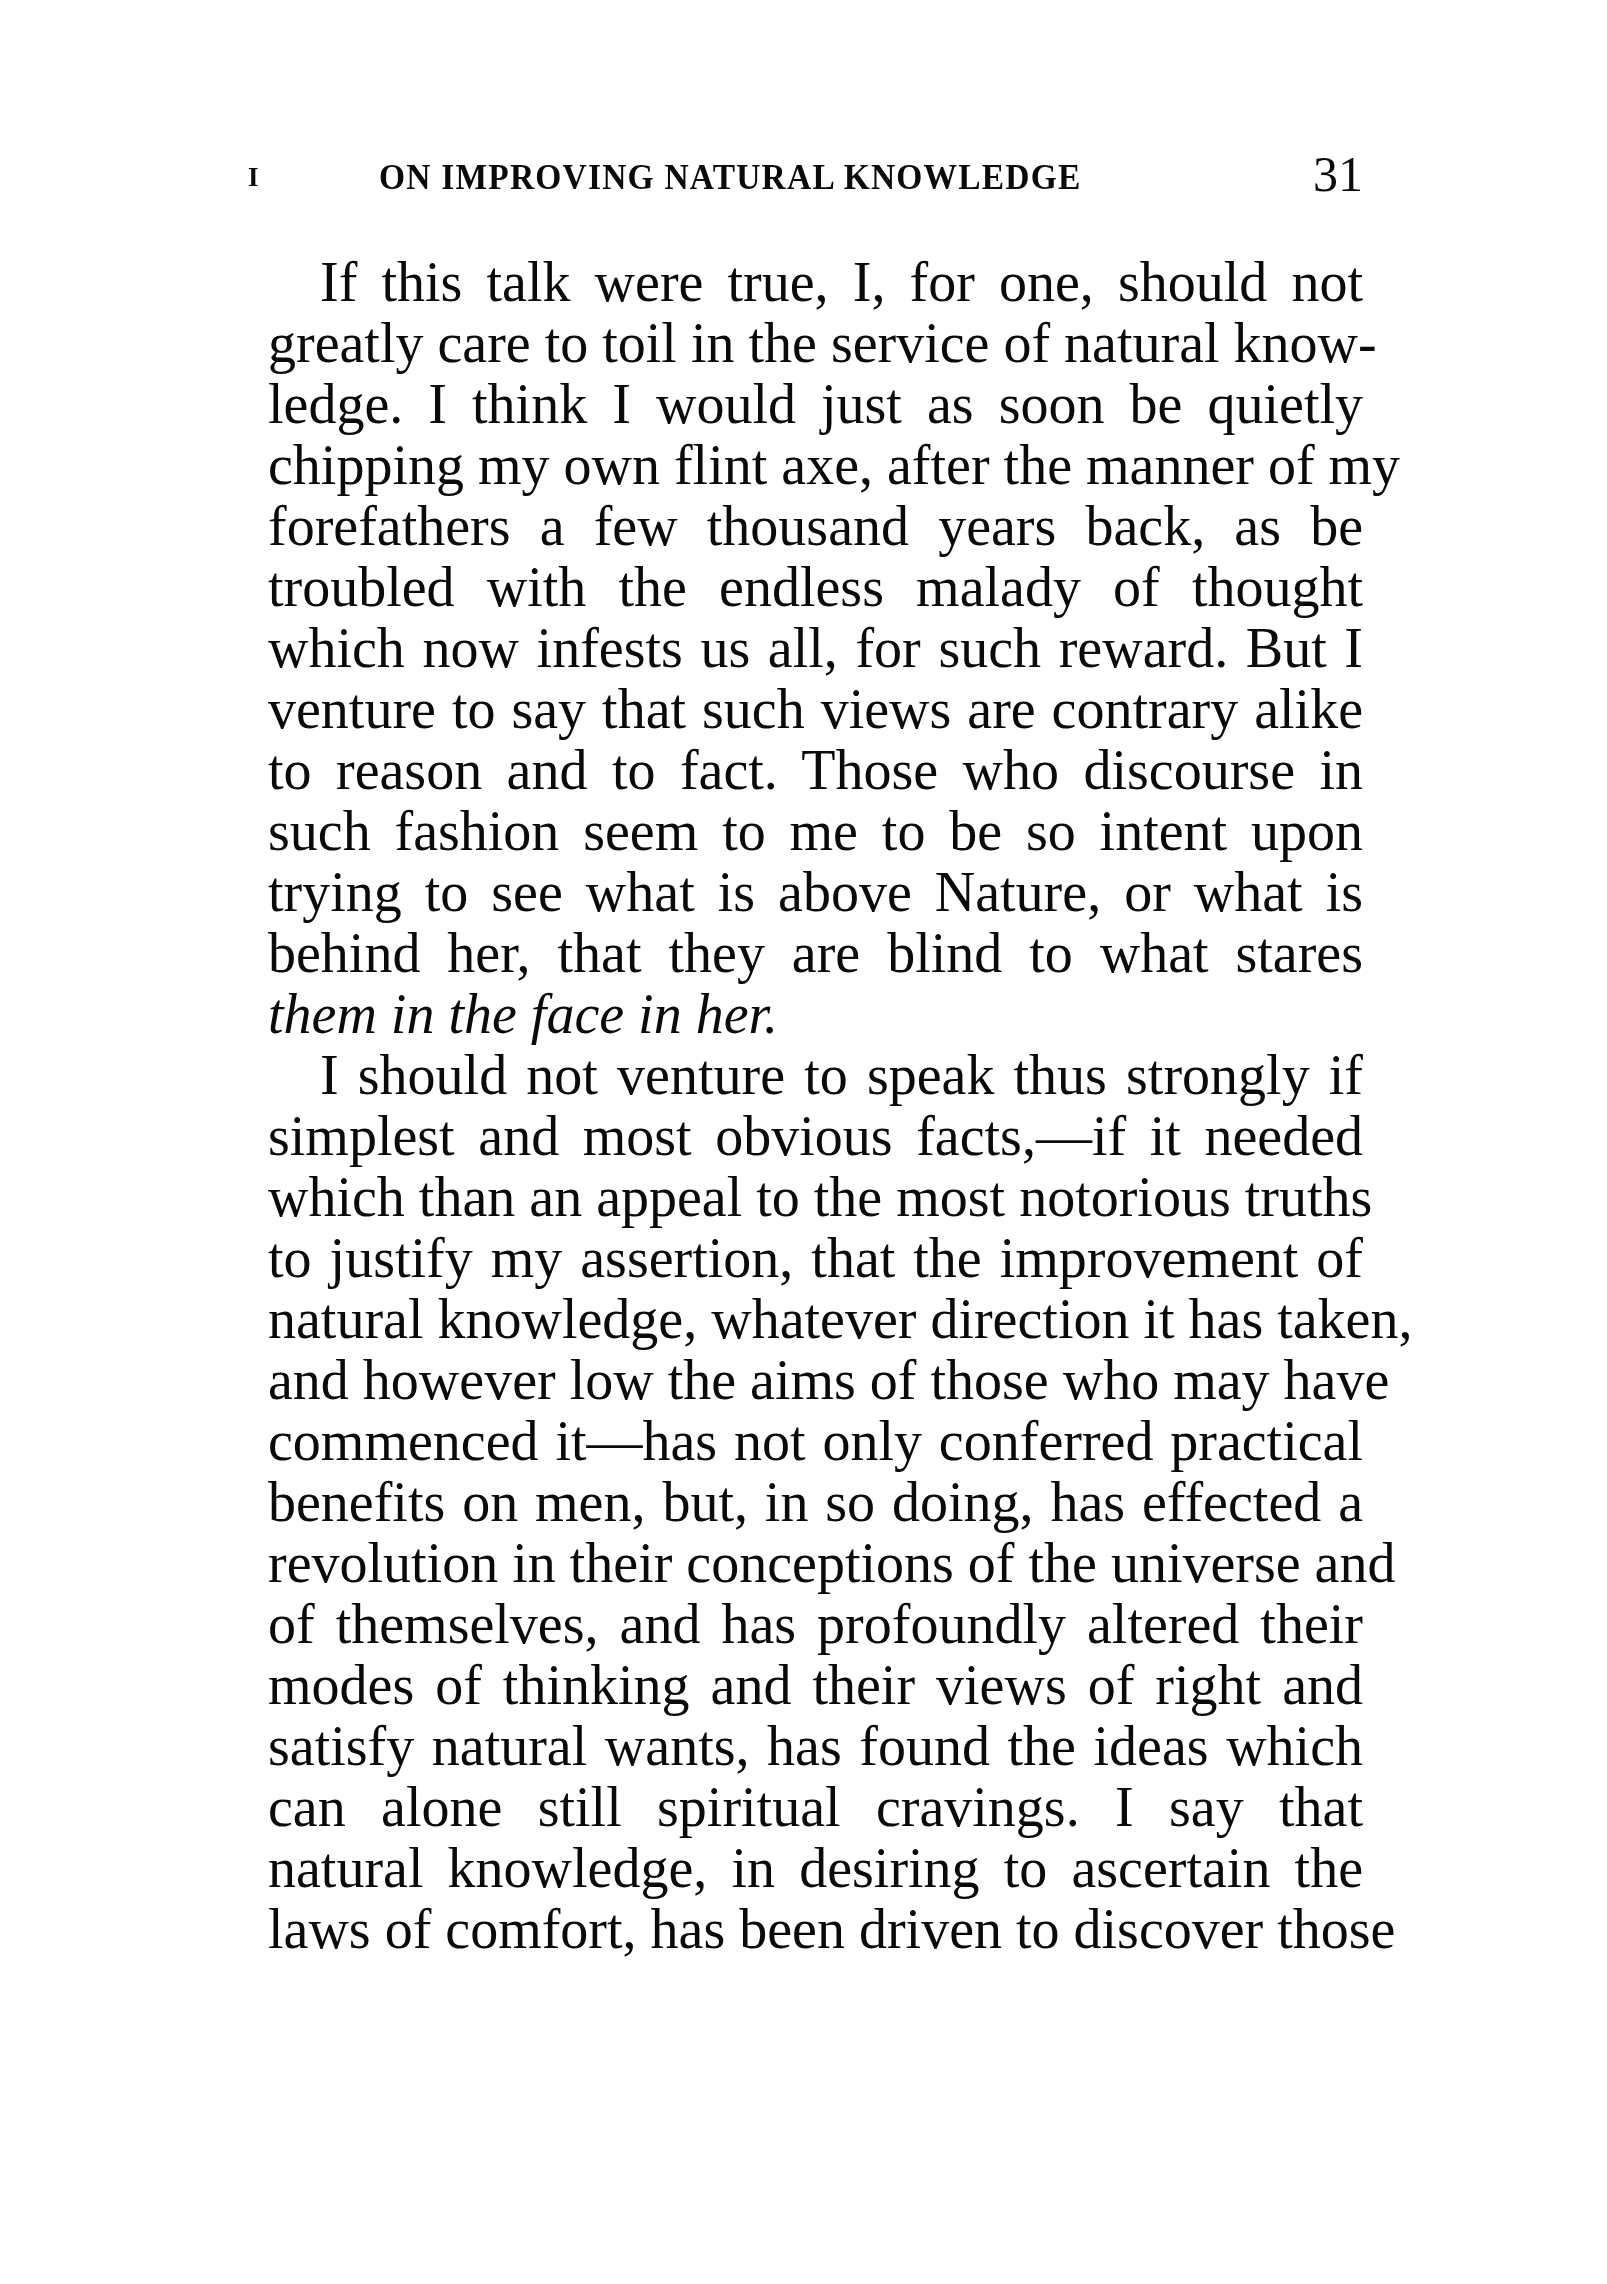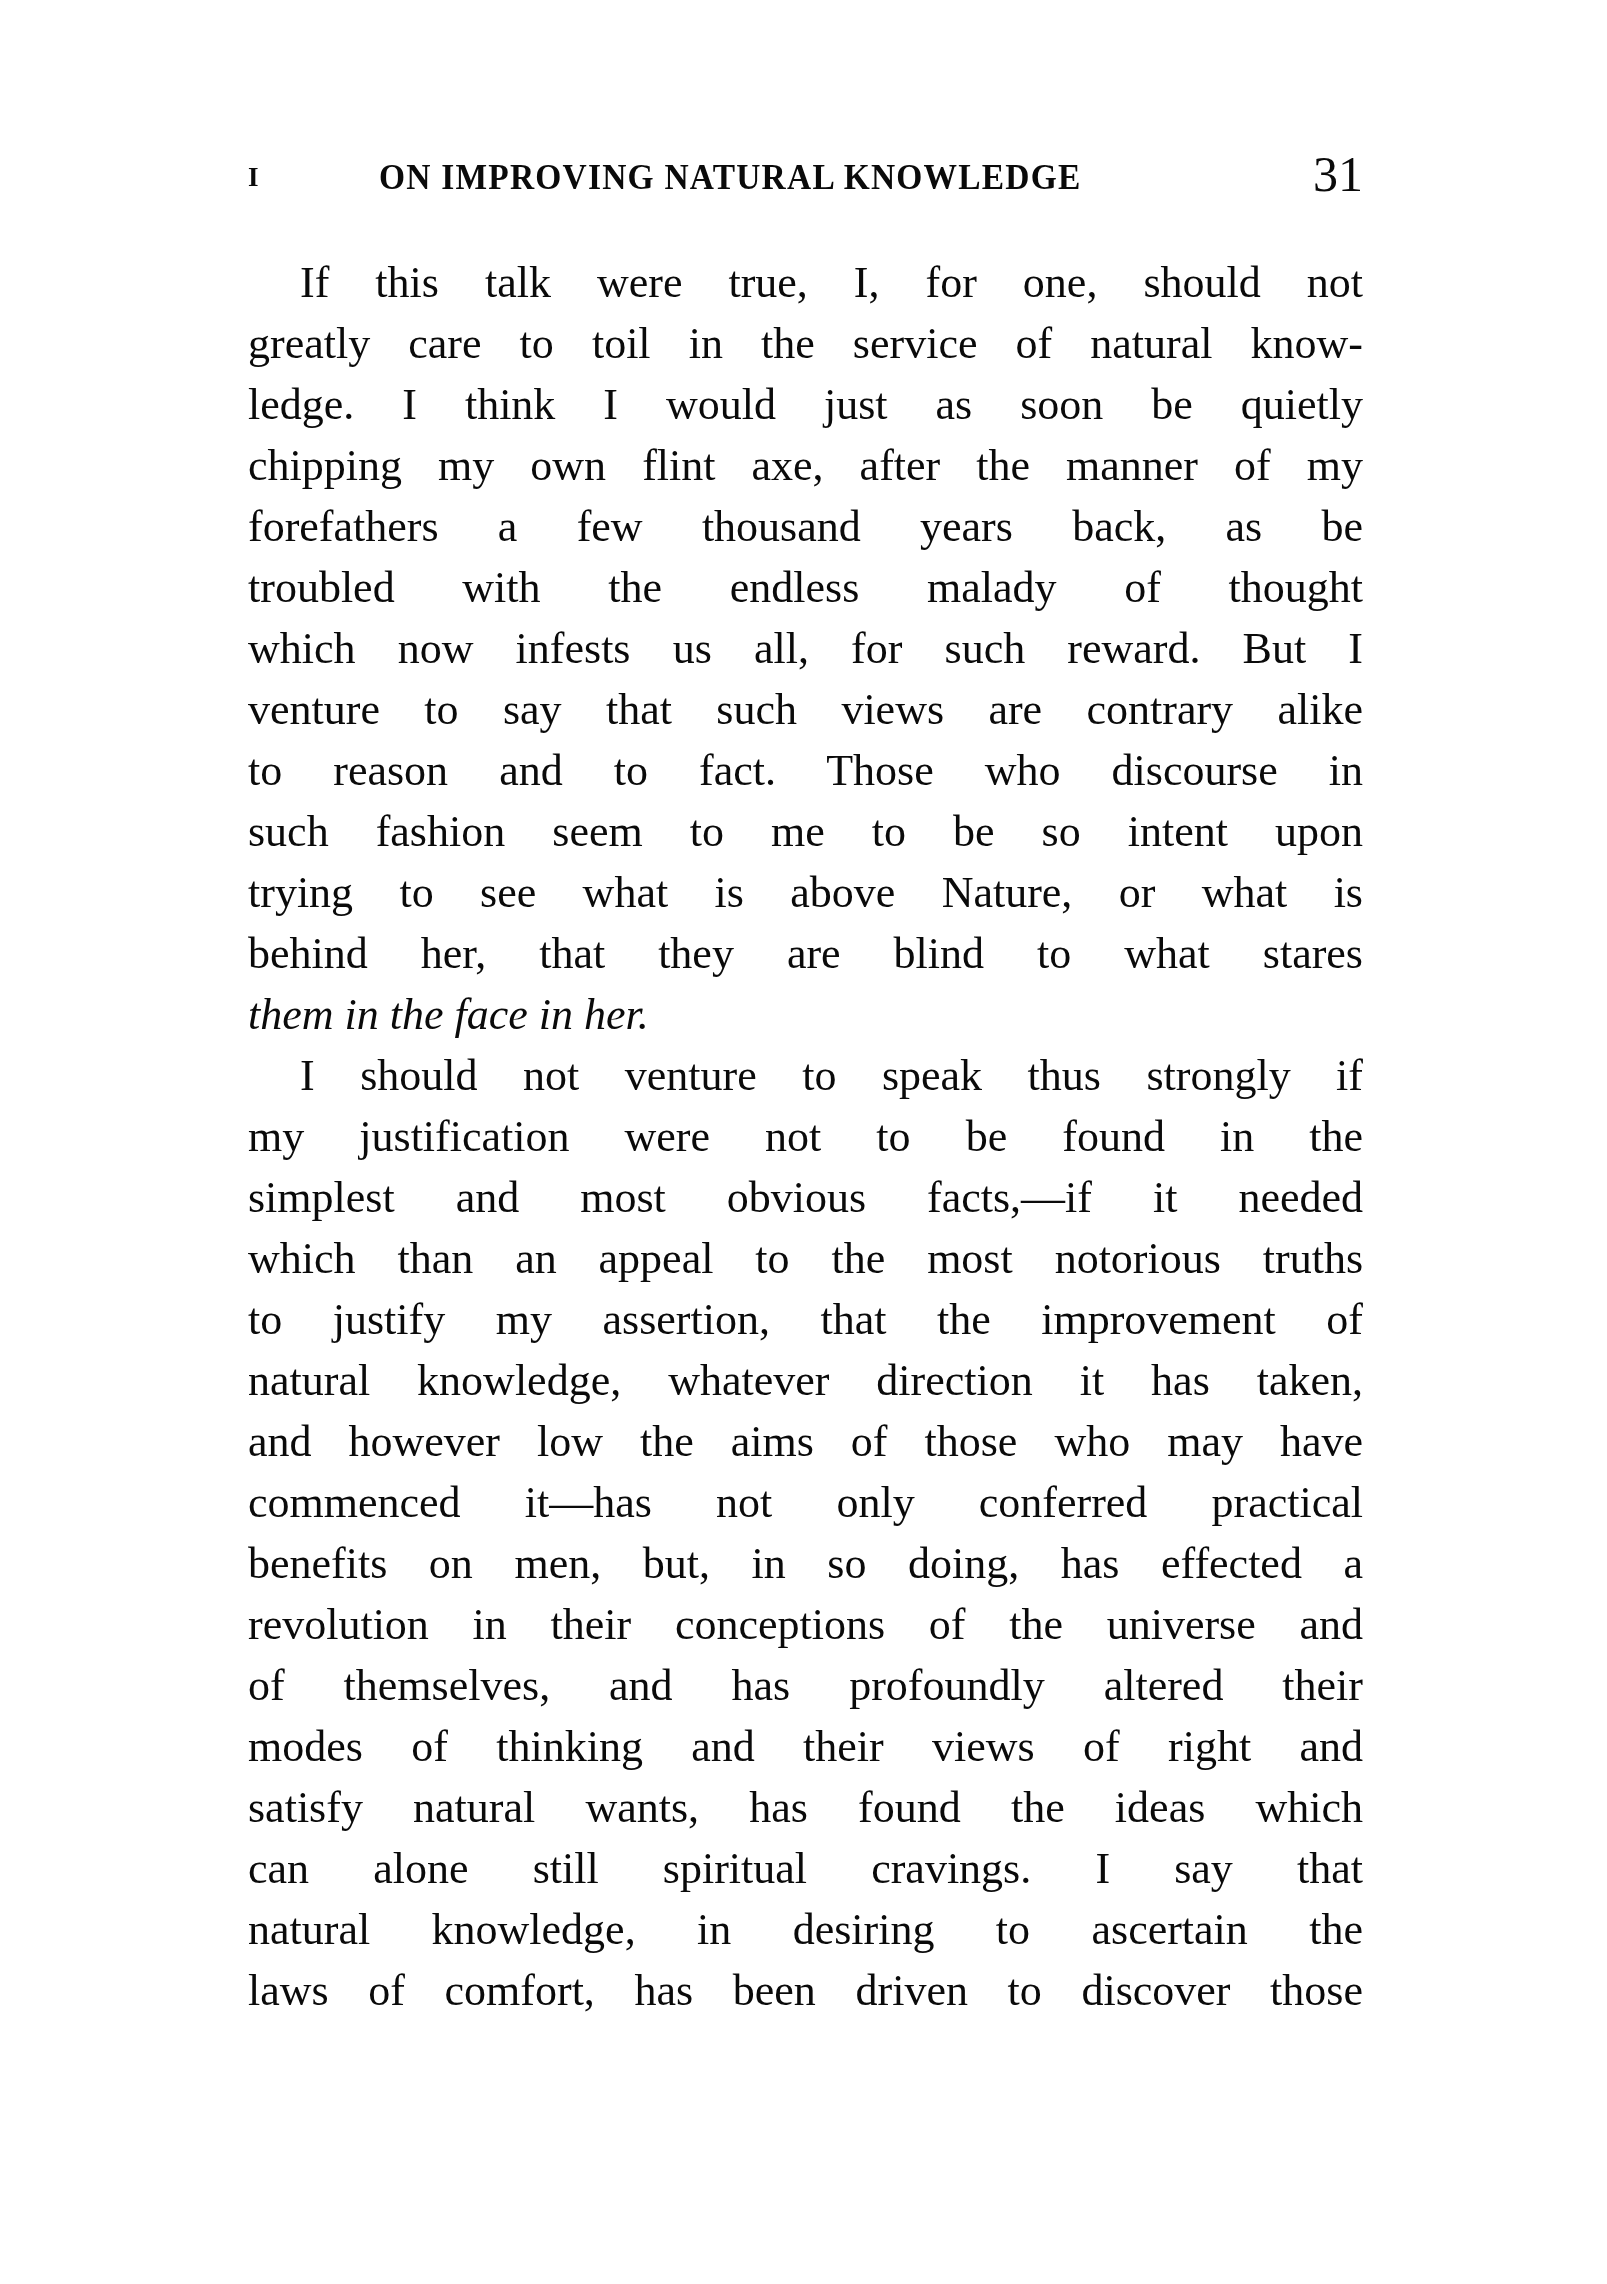--- a/index.html
+++ b/index.html
@@ -60,26 +60,27 @@
   }
   .body-text {
     position: absolute;
     left: 248px;
     top: 252px;
     width: 1115px;
   }
   .line {
     display: block;
     height: 61px;
-    font-size: 44px;
+    font-size: 56px;
     line-height: 61px;
     text-align: justify;
     text-align-last: justify;
     white-space: nowrap;
     overflow: visible;
+    margin-left: 20px;
   }
   .line.indent {
     padding-left: 52px;
   }
   .line.last {
     text-align-last: left;
     font-style: italic;
   }
   .line span {
     display: inline;
@@ -104,21 +105,20 @@
     <span class="line"><span>forefathers a few thousand years back, as be</span></span>
     <span class="line"><span>troubled with the endless malady of thought</span></span>
     <span class="line"><span>which now infests us all, for such reward. But I</span></span>
     <span class="line"><span>venture to say that such views are contrary alike</span></span>
     <span class="line"><span>to reason and to fact. Those who discourse in</span></span>
     <span class="line"><span>such fashion seem to me to be so intent upon</span></span>
     <span class="line"><span>trying to see what is above Nature, or what is</span></span>
     <span class="line"><span>behind her, that they are blind to what stares</span></span>
     <span class="line last"><span>them in the face in her.</span></span>
     <span class="line indent"><span>I should not venture to speak thus strongly if</span></span>
-    <span class="line"><span>my justification were not to be found in the</span></span>
     <span class="line"><span>simplest and most obvious facts,—if it needed</span></span>
     <span class="line"><span>which than an appeal to the most notorious truths</span></span>
     <span class="line"><span>to justify my assertion, that the improvement of</span></span>
     <span class="line"><span>natural knowledge, whatever direction it has taken,</span></span>
     <span class="line"><span>and however low the aims of those who may have</span></span>
     <span class="line"><span>commenced it—has not only conferred practical</span></span>
     <span class="line"><span>benefits on men, but, in so doing, has effected a</span></span>
     <span class="line"><span>revolution in their conceptions of the universe and</span></span>
     <span class="line"><span>of themselves, and has profoundly altered their</span></span>
     <span class="line"><span>modes of thinking and their views of right and</span></span>

